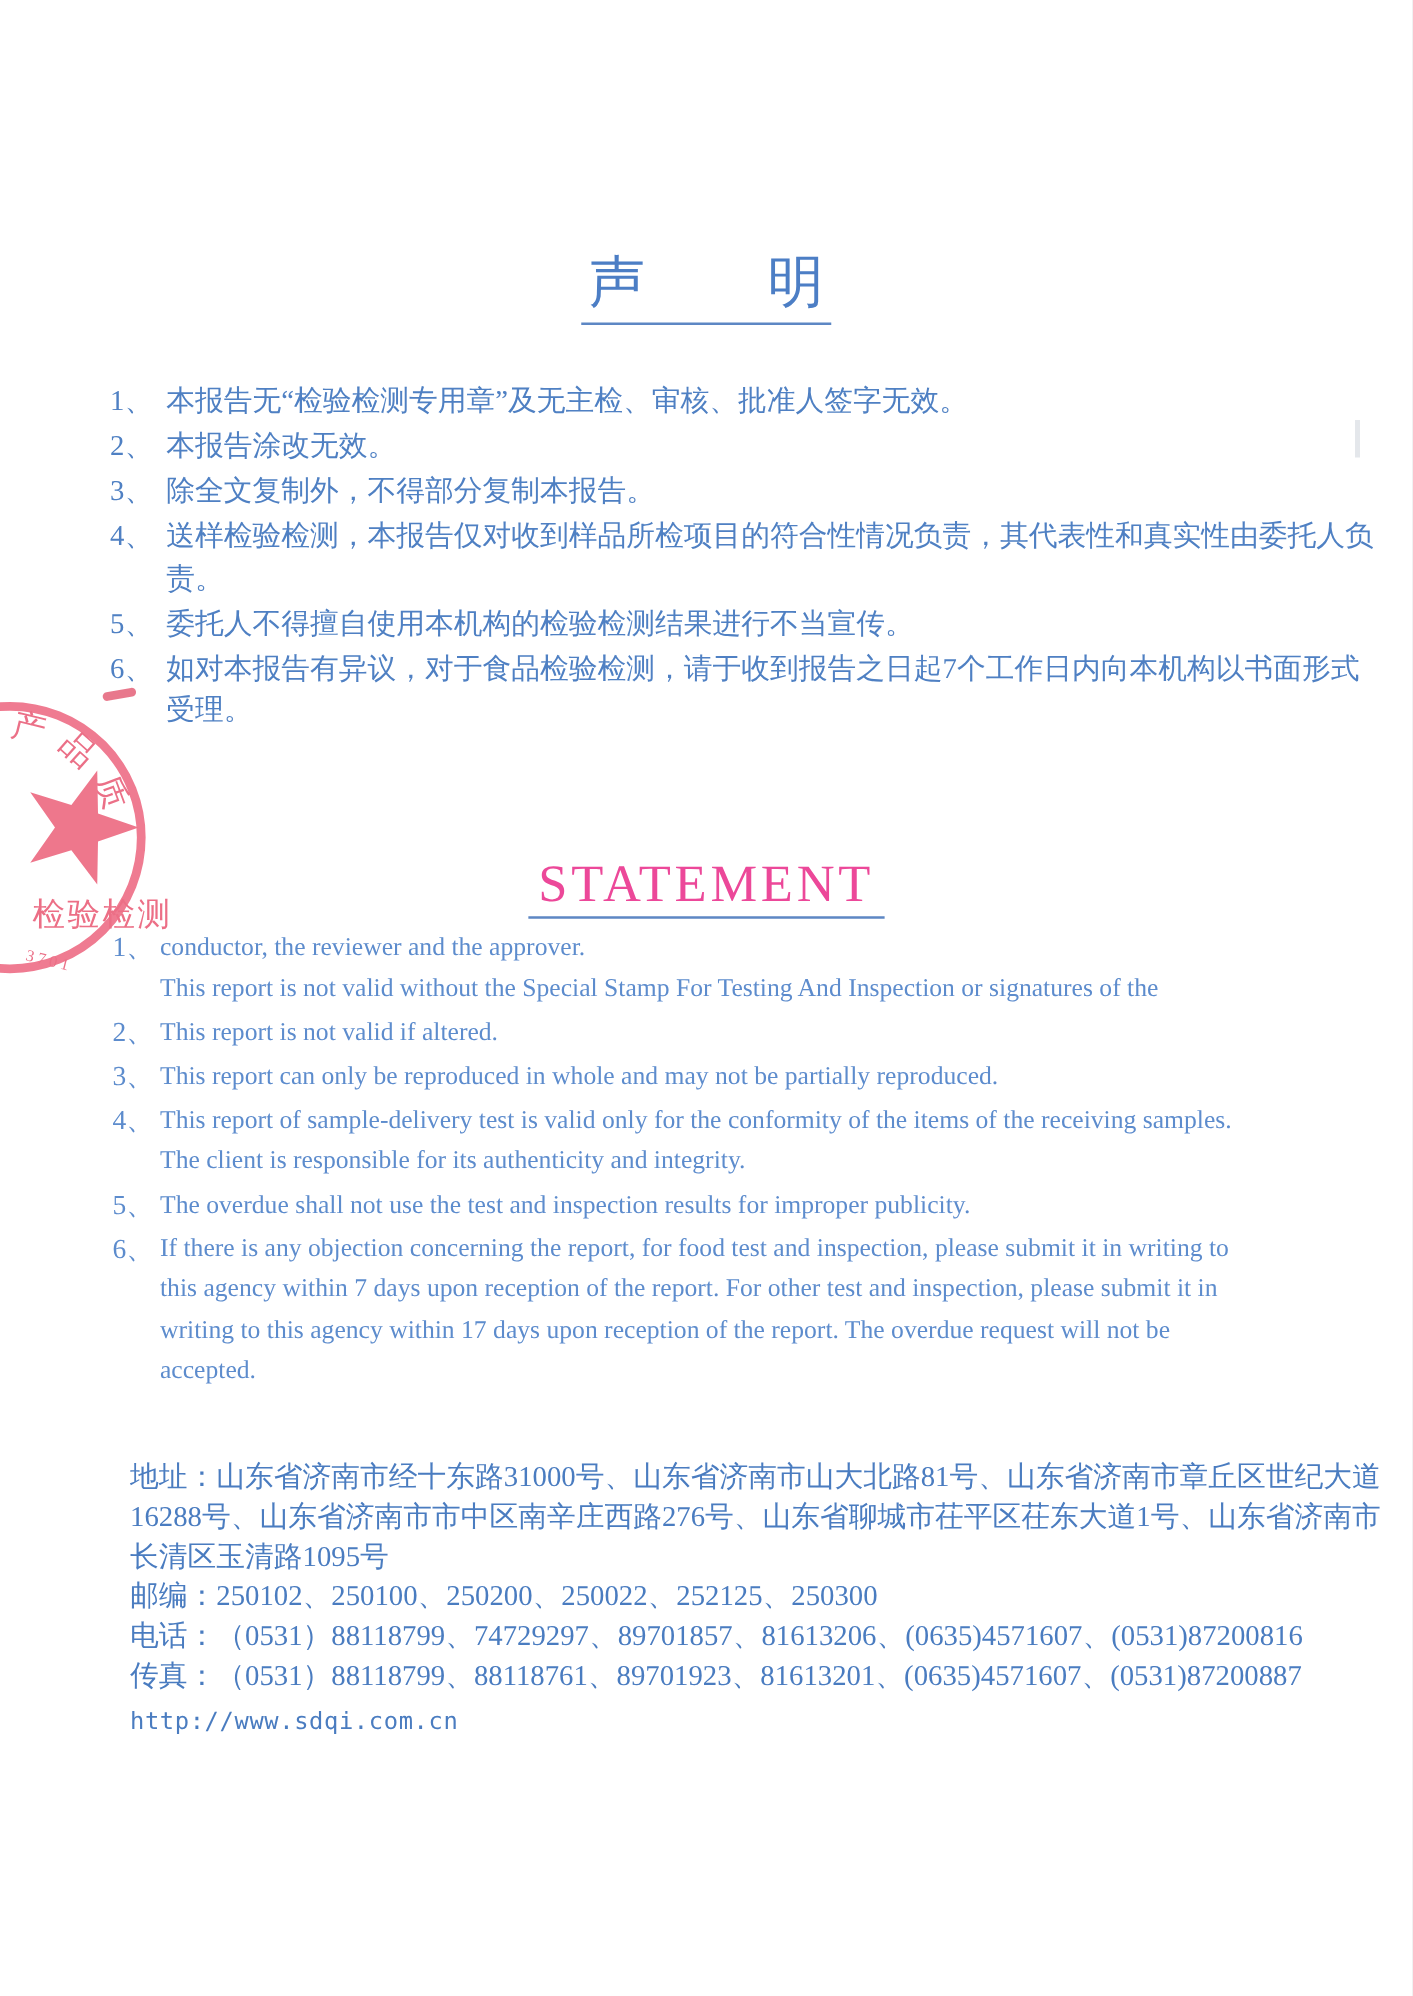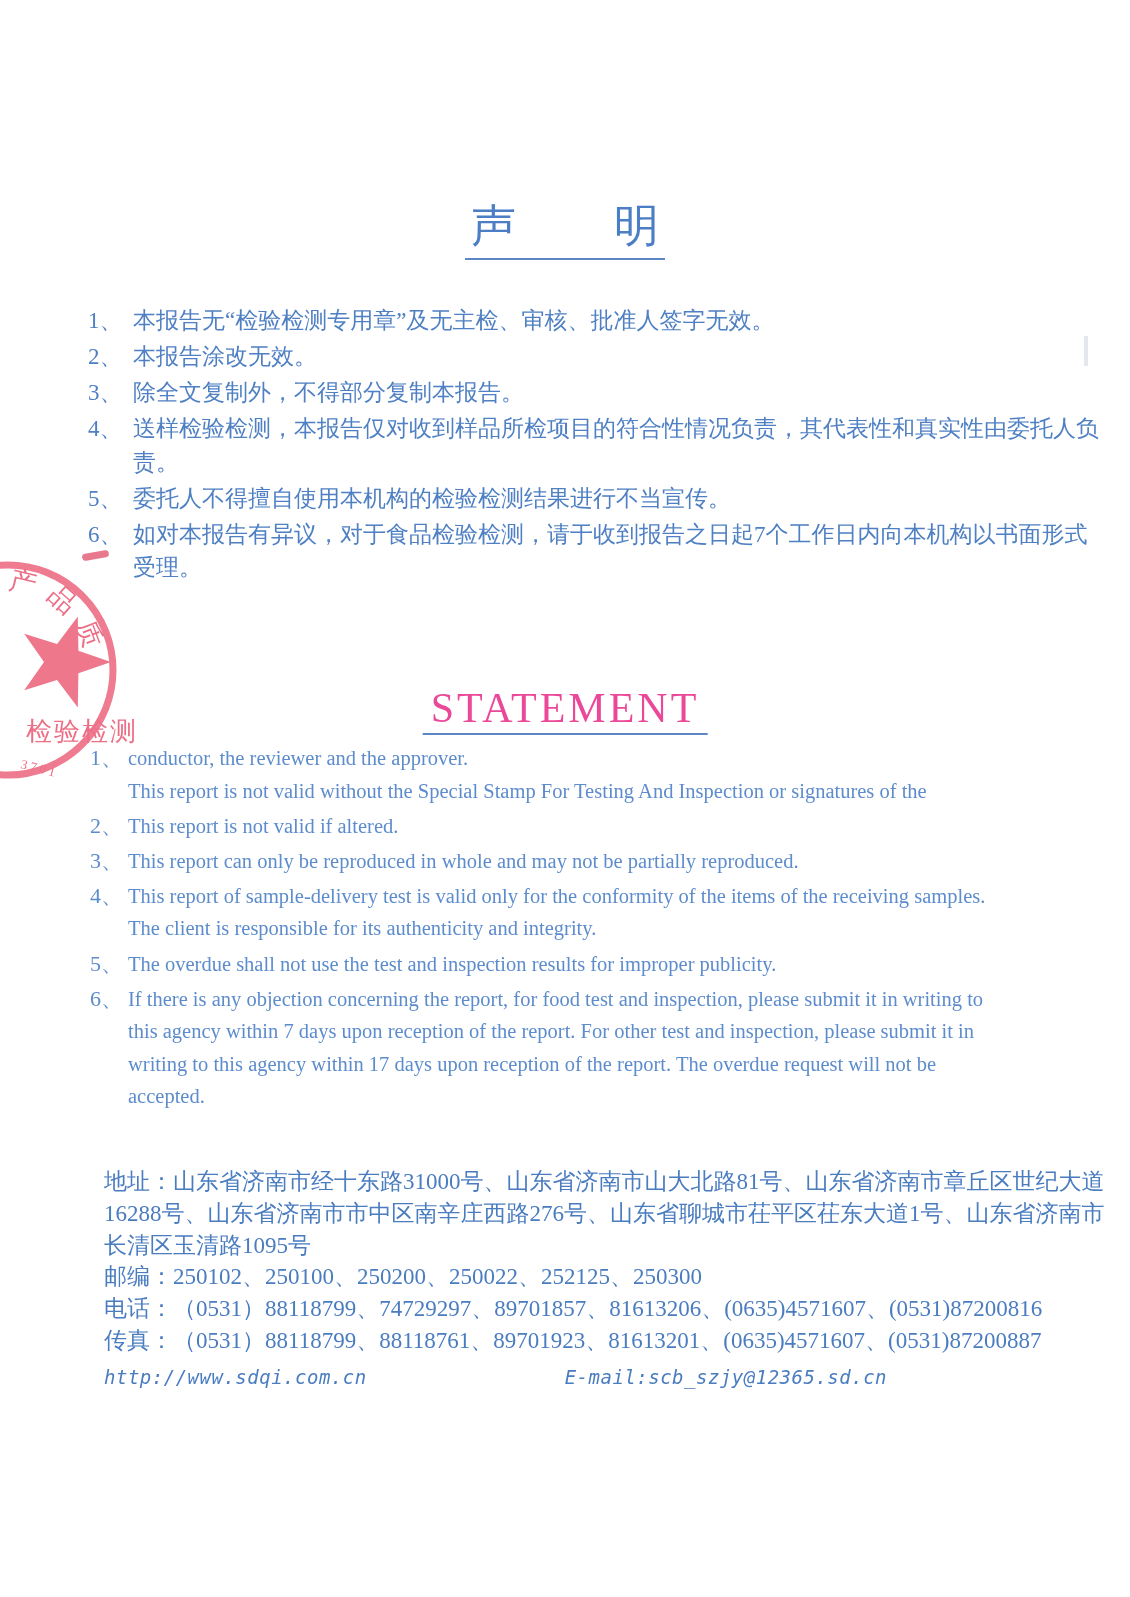--- a/index.html
+++ b/index.html
@@ -50,21 +50,21 @@
 
   
   .contact {
     position:absolute; top:1166px; left:80px; width:1020px;
     font-size:23px; line-height:31.8px; color:#4a7cc0;margin-left:24px;
   }
   .contact .ln { white-space:nowrap; }
   .web-line {
     display:flex; gap:198px; margin-top:5px;
     font-family:"DejaVu Sans Mono","Liberation Mono",monospace;
-    font-size:19px; letter-spacing:0.5px; color:#4a7cc0;font-style:italic;
+    font-size:19px; letter-spacing:0.5px; color:#4a7cc0;
   }
 
   
   .seal {
     position:absolute; left:-122px; top:540px; width:260px; height:260px;
     z-index:5; opacity:0.9; mix-blend-mode:multiply; pointer-events:none;
   }
   .ink-dash {
     position:absolute; left:82px; top:552px; width:27px; height:7px;
     background:#e46078; border-radius:4px; transform:rotate(-10deg);
@@ -176,21 +176,20 @@
     <div>
         <div class="ln">地址：山东省济南市经十东路31000号、山东省济南市山大北路81号、山东省济南市章丘区世纪大道</div>
         <div class="ln">16288号、山东省济南市市中区南辛庄西路276号、山东省聊城市茌平区茌东大道1号、山东省济南市</div>
         <div class="ln">长清区玉清路1095号</div>
         <div class="ln">邮编：250102、250100、250200、250022、252125、250300</div>
         <div class="ln">电话：（0531）88118799、74729297、89701857、81613206、(0635)4571607、(0531)87200816</div>
         <div class="ln">传真：（0531）88118799、88118761、89701923、81613201、(0635)4571607、(0531)87200887</div>
       </div>
     <div class="web-line">
       <span>http://www.sdqi.com.cn</span>
-      <span>E-mail:scb_szjy@12365.sd.cn</span>
     </div>
   </div>
 
   <svg class="seal" viewBox="0 0 260 260" width="260" height="260">
     <circle cx="130" cy="130" r="105" fill="none" stroke="#ee6d85" stroke-width="7"></circle>
     <defs>
       <path id="arcpath" d="M 50 130 A 80 80 0 0 1 210 130"></path>
     </defs>
     <text font-size="27" fill="#e9607a" letter-spacing="12" font-family="Liberation Serif, serif">
       <textPath href="#arcpath" startOffset="8" id="seal-arc-textpath">山东省产品质</textPath>

